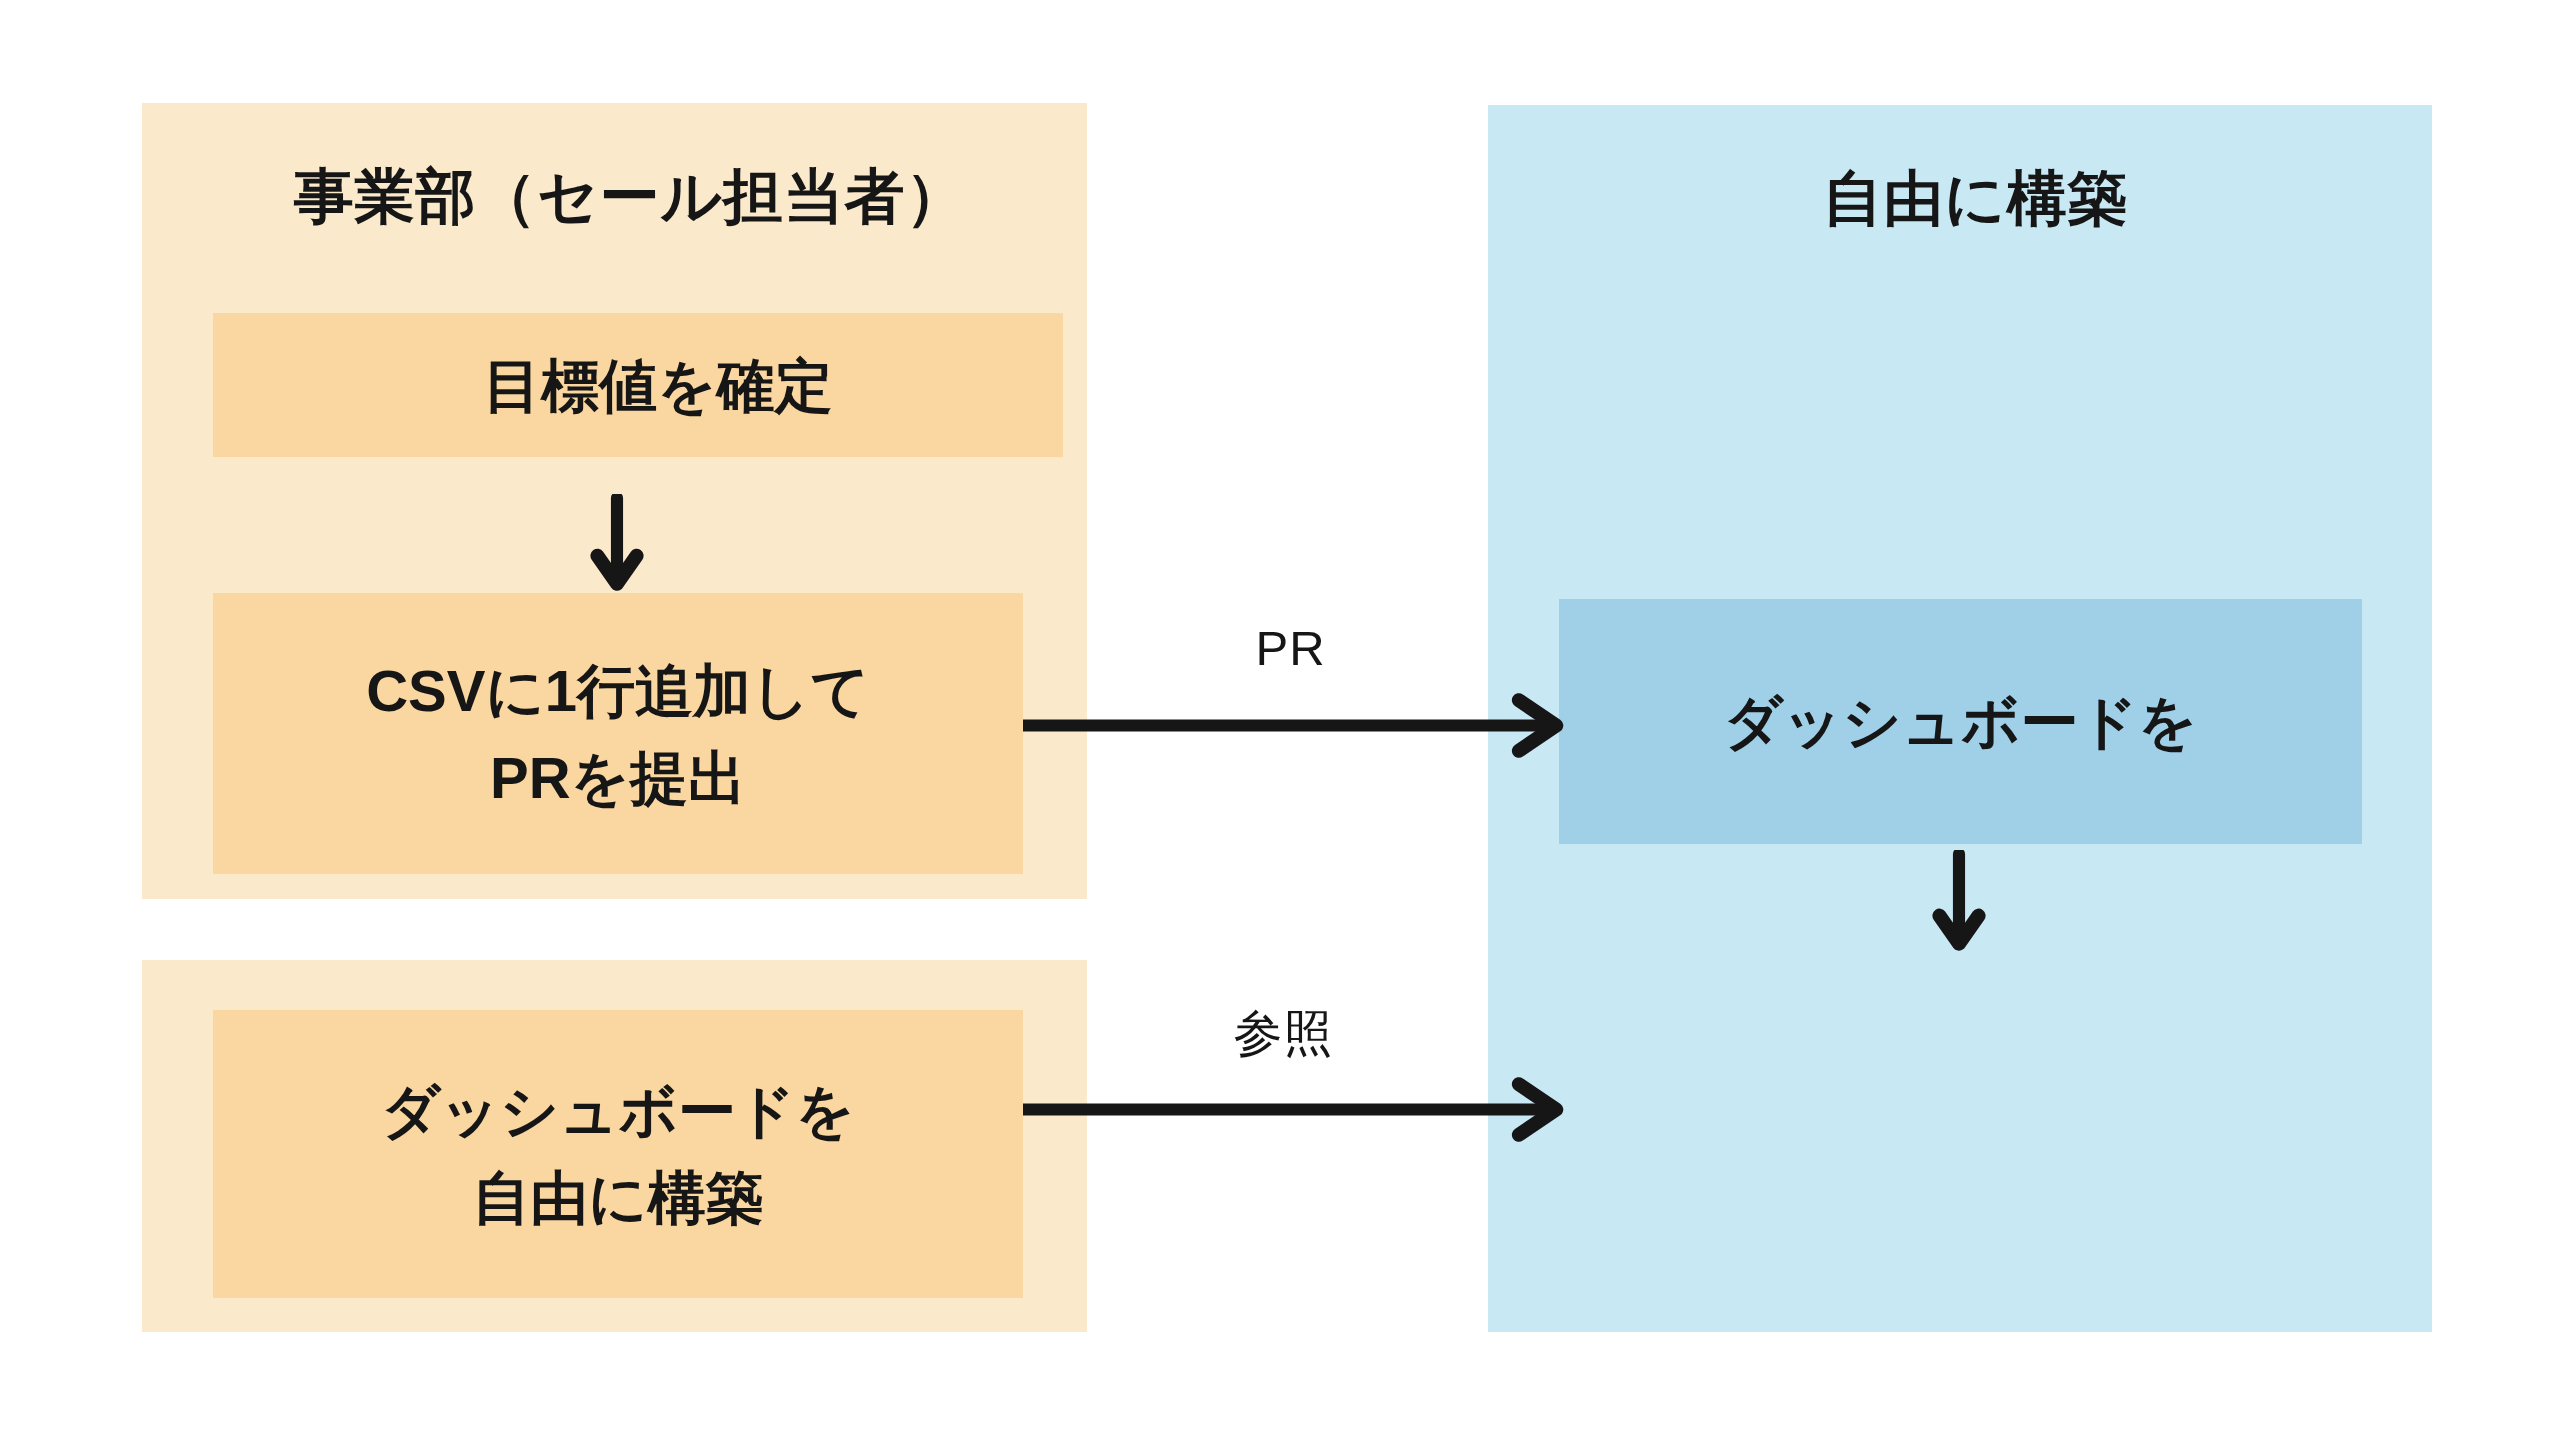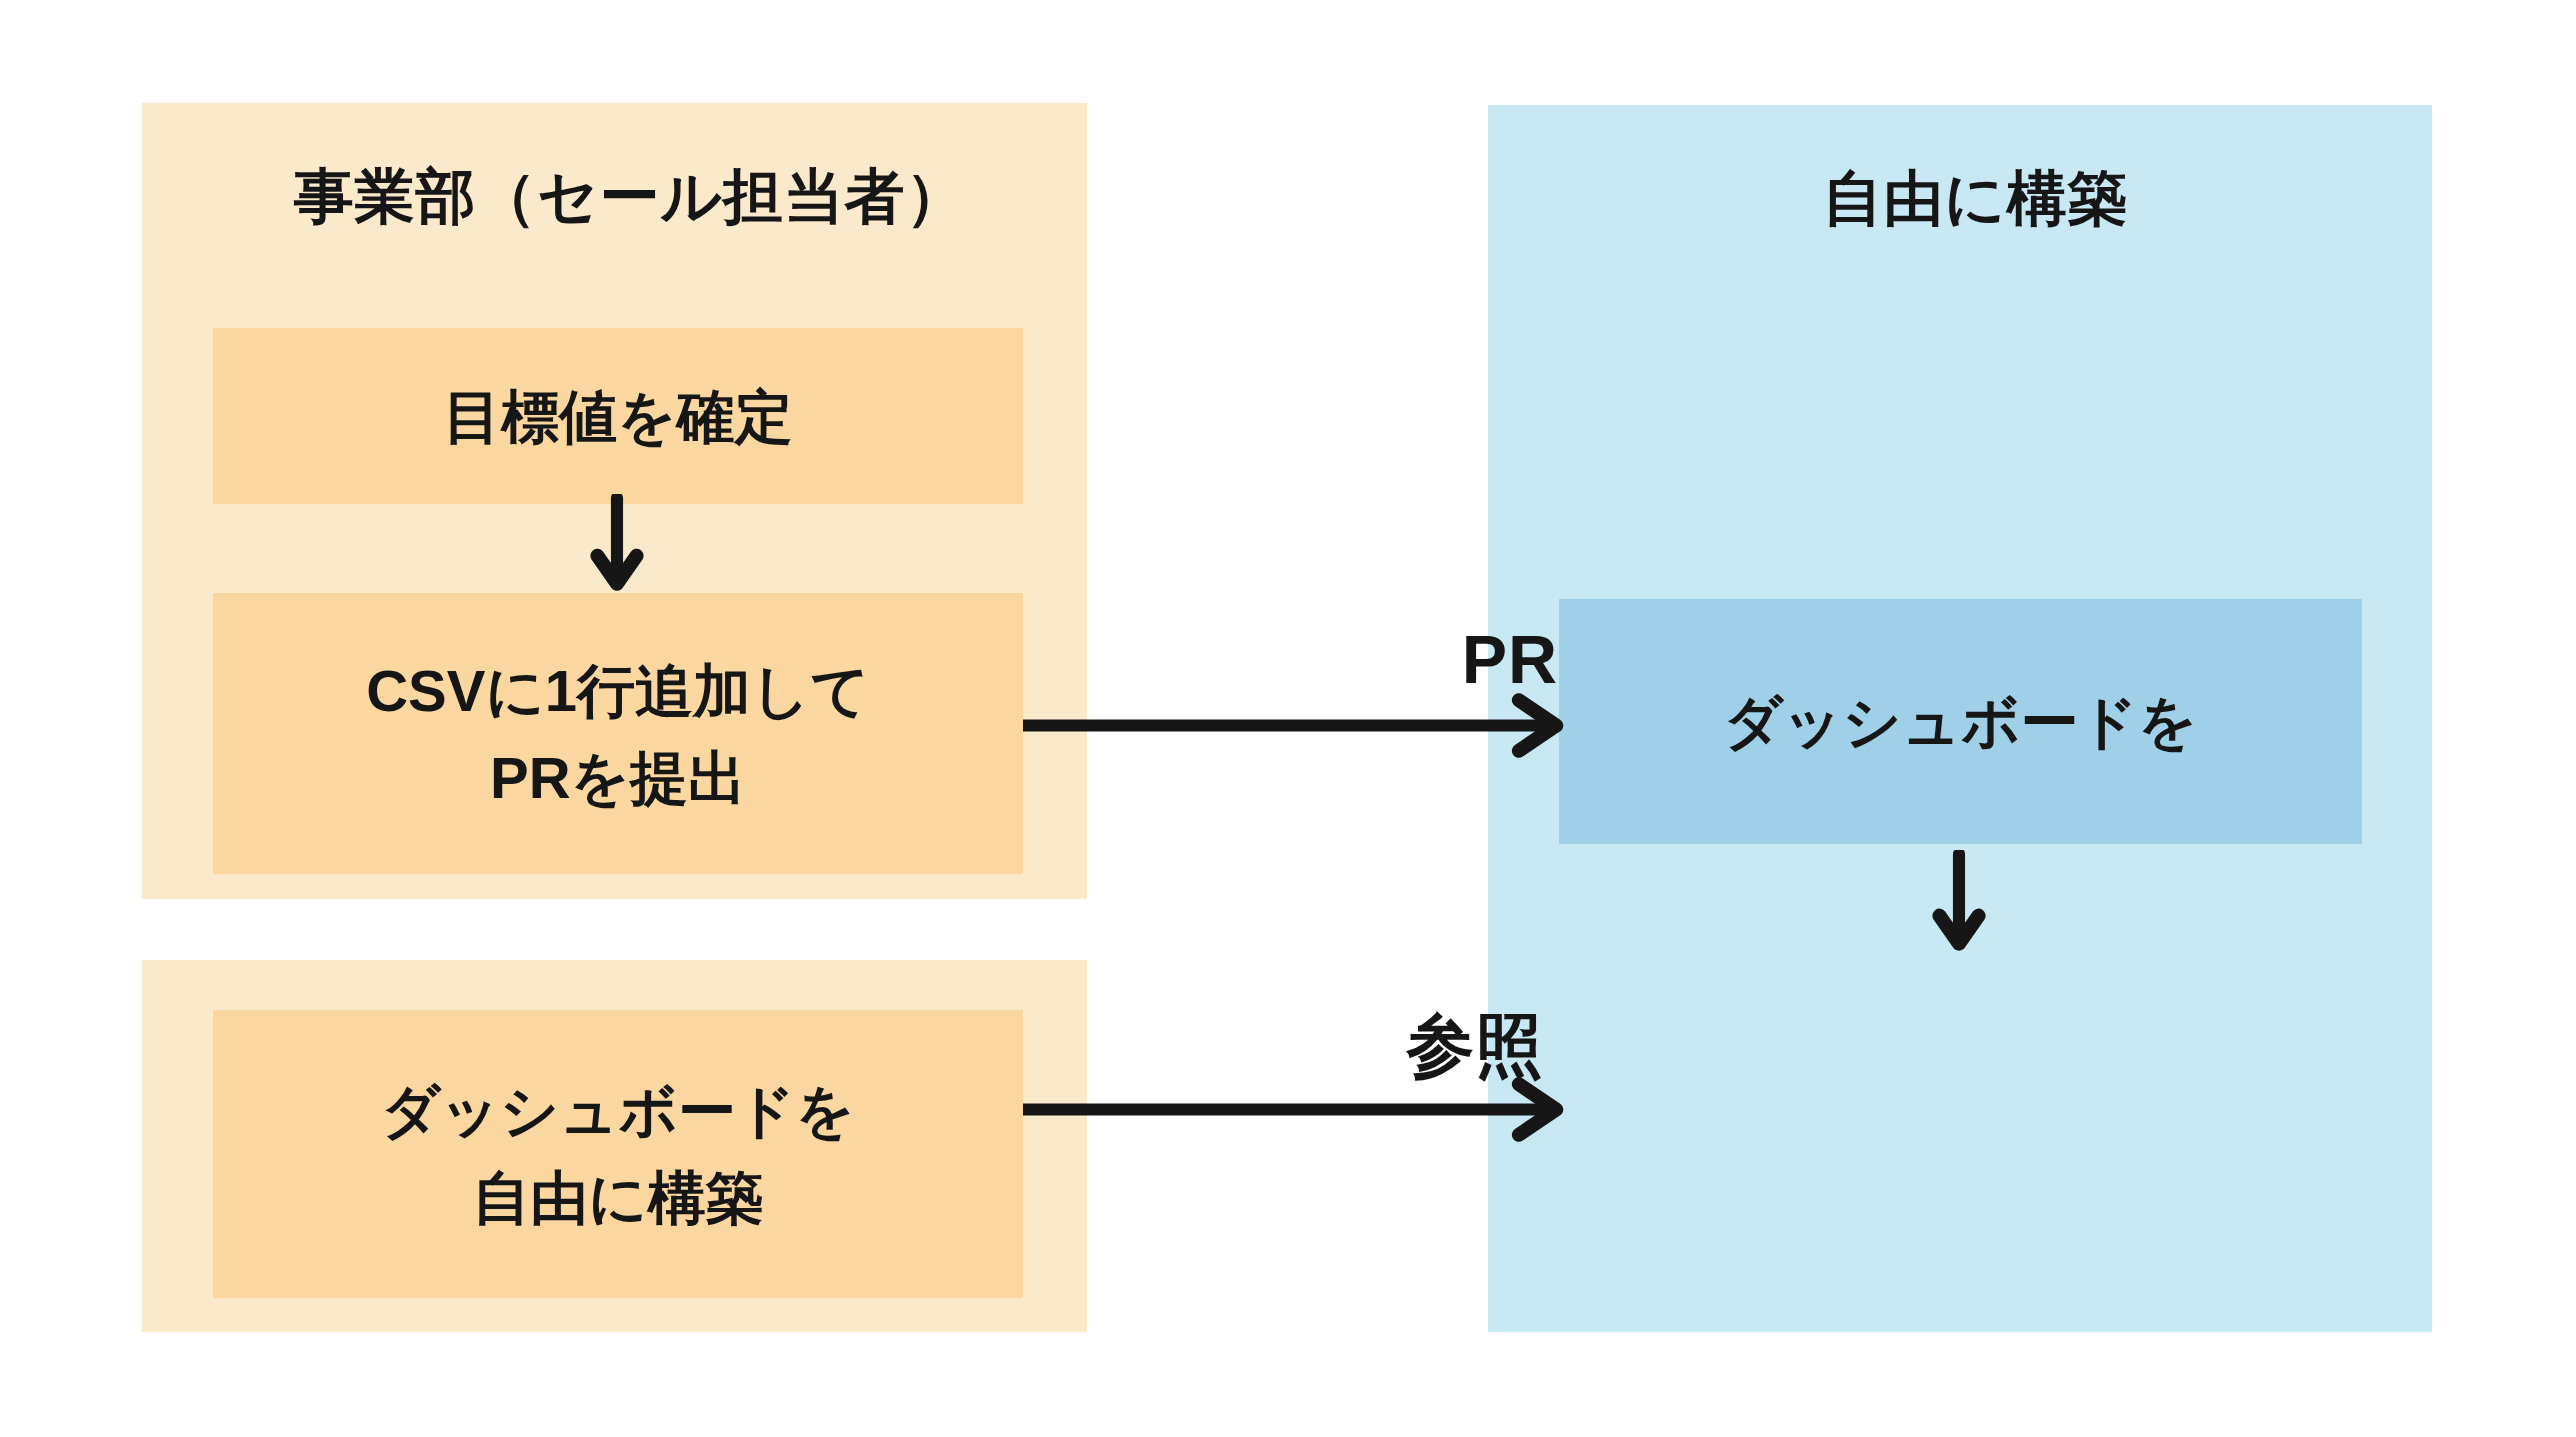--- a/index.html
+++ b/index.html
@@ -19,40 +19,40 @@
     position:absolute;display:flex;align-items:center;justify-content:center;
     text-align:center;font-size:58px;font-weight:bold;line-height:1.5;
     white-space:pre-line;
   }
   .node-orange{background:var(--left-box-bg,#fad7a0);}
   .node-blue{background:var(--right-box-bg,#a0d0e7);}
 
   .arrow{position:absolute;}
   .arrow svg{display:block;}
   .arrow-label{
-    position:absolute;text-align:right;
-    font-size:68px;font-weight:bold;letter-spacing:0.9px;
+    position:absolute;text-align:center;
+    font-size:49px;font-weight:normal;letter-spacing:0.9px;
   }
 </style>
 </head>
 <body>
 
 <div class="stage">
 
   <div class="panel panel-left" style="left:142px;top:103px;width:945px;height:796px;">
     <div class="lane-title" style="top:54px;">事業部（セール担当者）</div>
   </div>
 
   <div class="panel panel-left" style="left:142px;top:960px;width:945px;height:372px;"></div>
 
   <div class="panel panel-right" style="left:1488px;top:105px;width:944px;height:1227px;">
     <div class="lane-title" style="top:54px;">自由に構築</div>
   </div>
 
-  <div class="node node-orange" style="left:213px;top:328px;width:810px;height:176px;">目標値を確定</div>
+  <div class="node node-orange" style="left:213px;top:313px;width:810px;height:144px;padding-left:40px;">目標値を確定</div>
 
   <div class="node node-orange" style="left:213px;top:593px;width:810px;height:281px;">CSVに1行追加して
 PRを提出</div>
 
   <div class="node node-orange" style="left:213px;top:962px;width:810px;height:288px;margin-top:48px;">ダッシュボードを
 自由に構築</div>
 
   <div class="node node-blue" style="left:1559px;top:599px;width:803px;height:245px;">ダッシュボードを</div>
 
 

